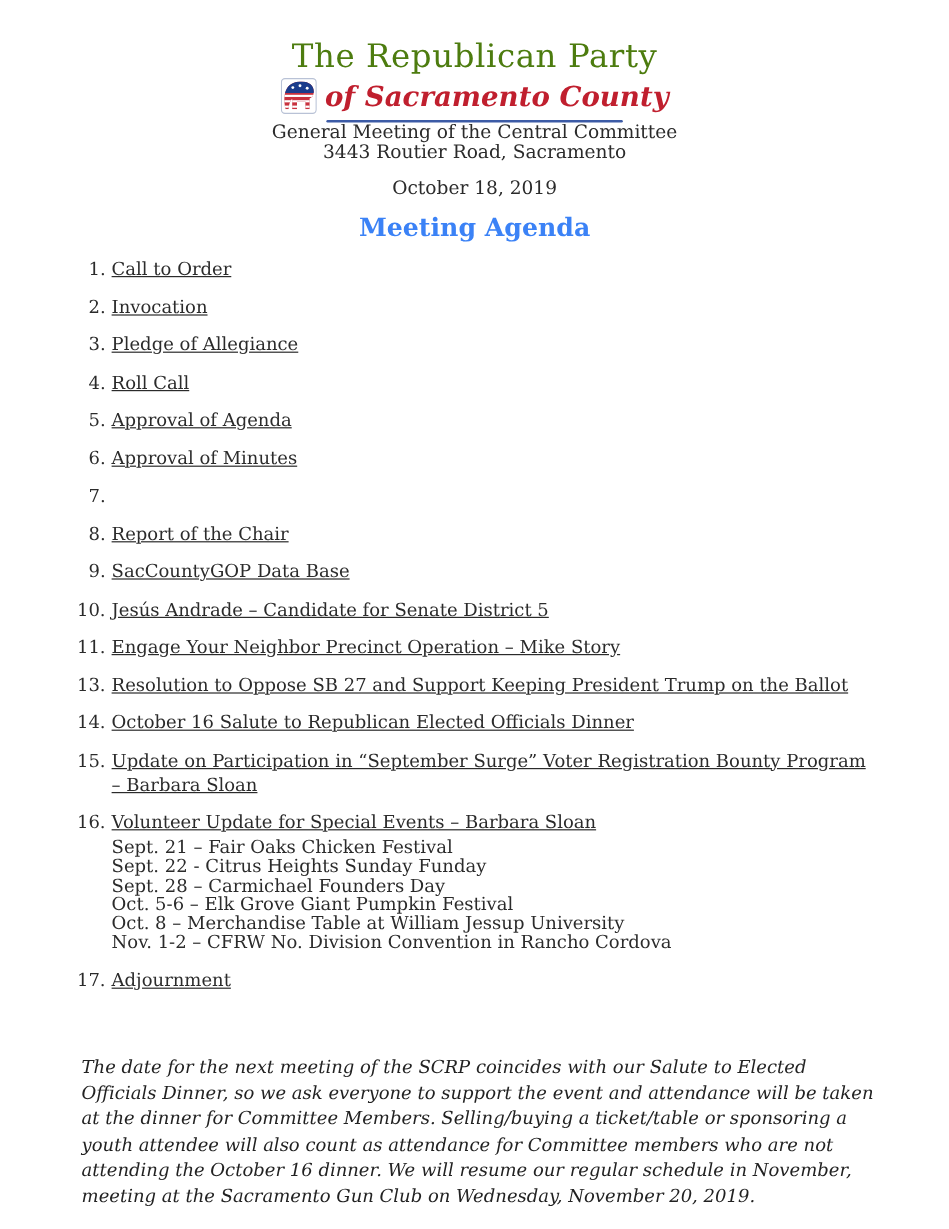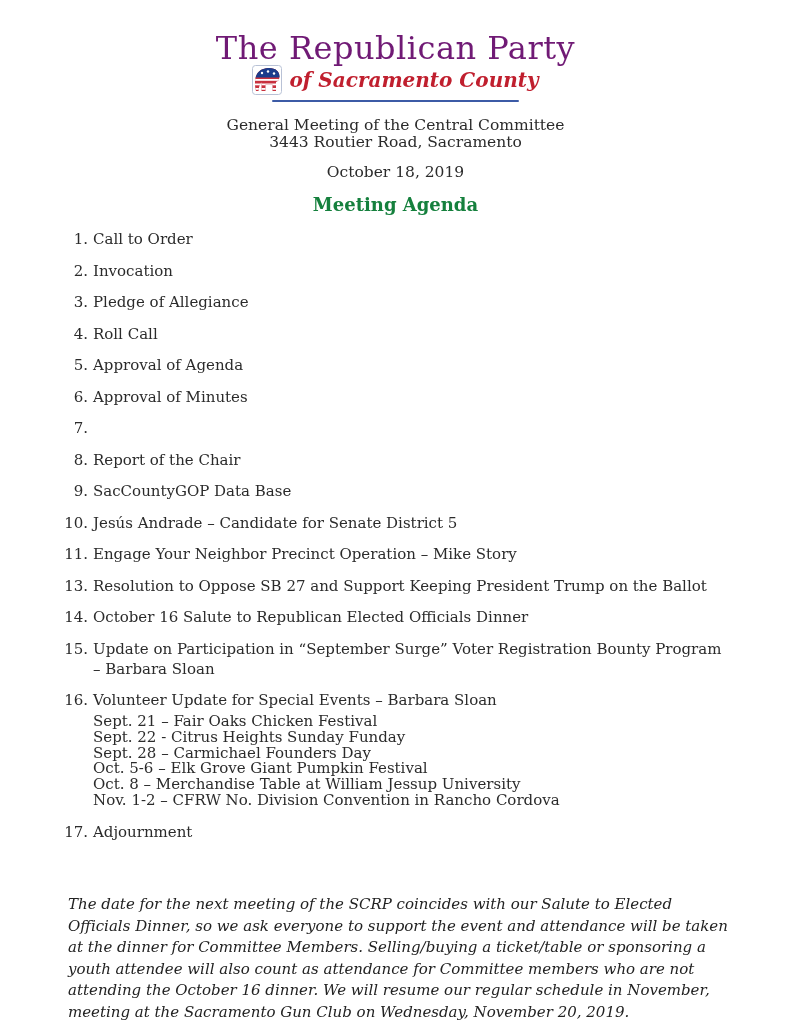--- a/index.html
+++ b/index.html
@@ -10,74 +10,74 @@
     background: #ffffff;
     overflow: hidden;
     font-family: "DejaVu Serif", "Liberation Serif", serif;
     color: #2b2b2b;
     box-sizing: border-box;
     padding-top: 33px;
   }
   
   .letterhead { text-align: center; }
   .org-title {
-    font-size: 32px;
+    font-size: 27px;
     line-height: 30px;
-    color: #701a75;
+    color: #4d7c0f;
     letter-spacing: 0.5px;
     text-align: center;
   }
   .org-subtitle-row {
     display: flex;
     justify-content: center;
     align-items: center;
     gap: 7px;
     height: 32px;
     margin-top: 1px;
   }
   .logo-box { display: inline-block; width: 30px; height: 30px; flex: 0 0 30px; }
   .org-subtitle {
-    font-size: 20px;
+    font-size: 23px;
     font-style: italic;
     font-weight: bold;
     color: #c01f2e;
   }
   .header-rule {
     width: 247px;
     height: 2px;
     margin: 4px auto 0 auto;
     background: #3c5ba6;
     border-radius: 1px;
   }
   
-  .meeting-info { text-align: center; margin-top: 15px; font-size: 15.5px; }
+  .meeting-info { text-align: center; font-size: 15.5px; }
   .meeting-info .line { line-height: 17px; }
   .meeting-date { margin-top: 13px; line-height: 17px; }
-  .agenda-heading { margin-top: 14px; line-height: 20px; font-weight: bold; color: #15803d; font-size: 18px; }
+  .agenda-heading { margin-top: 14px; line-height: 20px; font-weight: bold; color: #3b82f6; font-size: 21px; }
   
   .agenda {
     list-style: none;
     margin: 14px 0 0 0;
     padding: 0;
     font-size: 15px;
   }
   .agenda-item {
     display: flex;
     align-items: flex-start;
     margin-bottom: 11.5px;
   }
   .agenda-num {
     flex: 0 0 33px;
     margin-left: 55px;
     text-align: right;
     padding-right: 5px;
     line-height: 20px;
   }
   .agenda-body { flex: 1 1 auto; max-width: 633px; }
-  .agenda-text { display: block; line-height: 20px; }
+  .agenda-text { display: block; line-height: 20px; text-decoration: underline; }
   .sub-list { display: block; margin-top: 4px; margin-bottom: 2px; }
   .sub-item { line-height: 15.8px; font-size: 15px; }
   
   .footer-note {
     margin: 52px 0 0 68px;
     width: 660px;
     font-size: 15px;
     font-style: italic;
     line-height: 21.5px;
     color: #222222;

